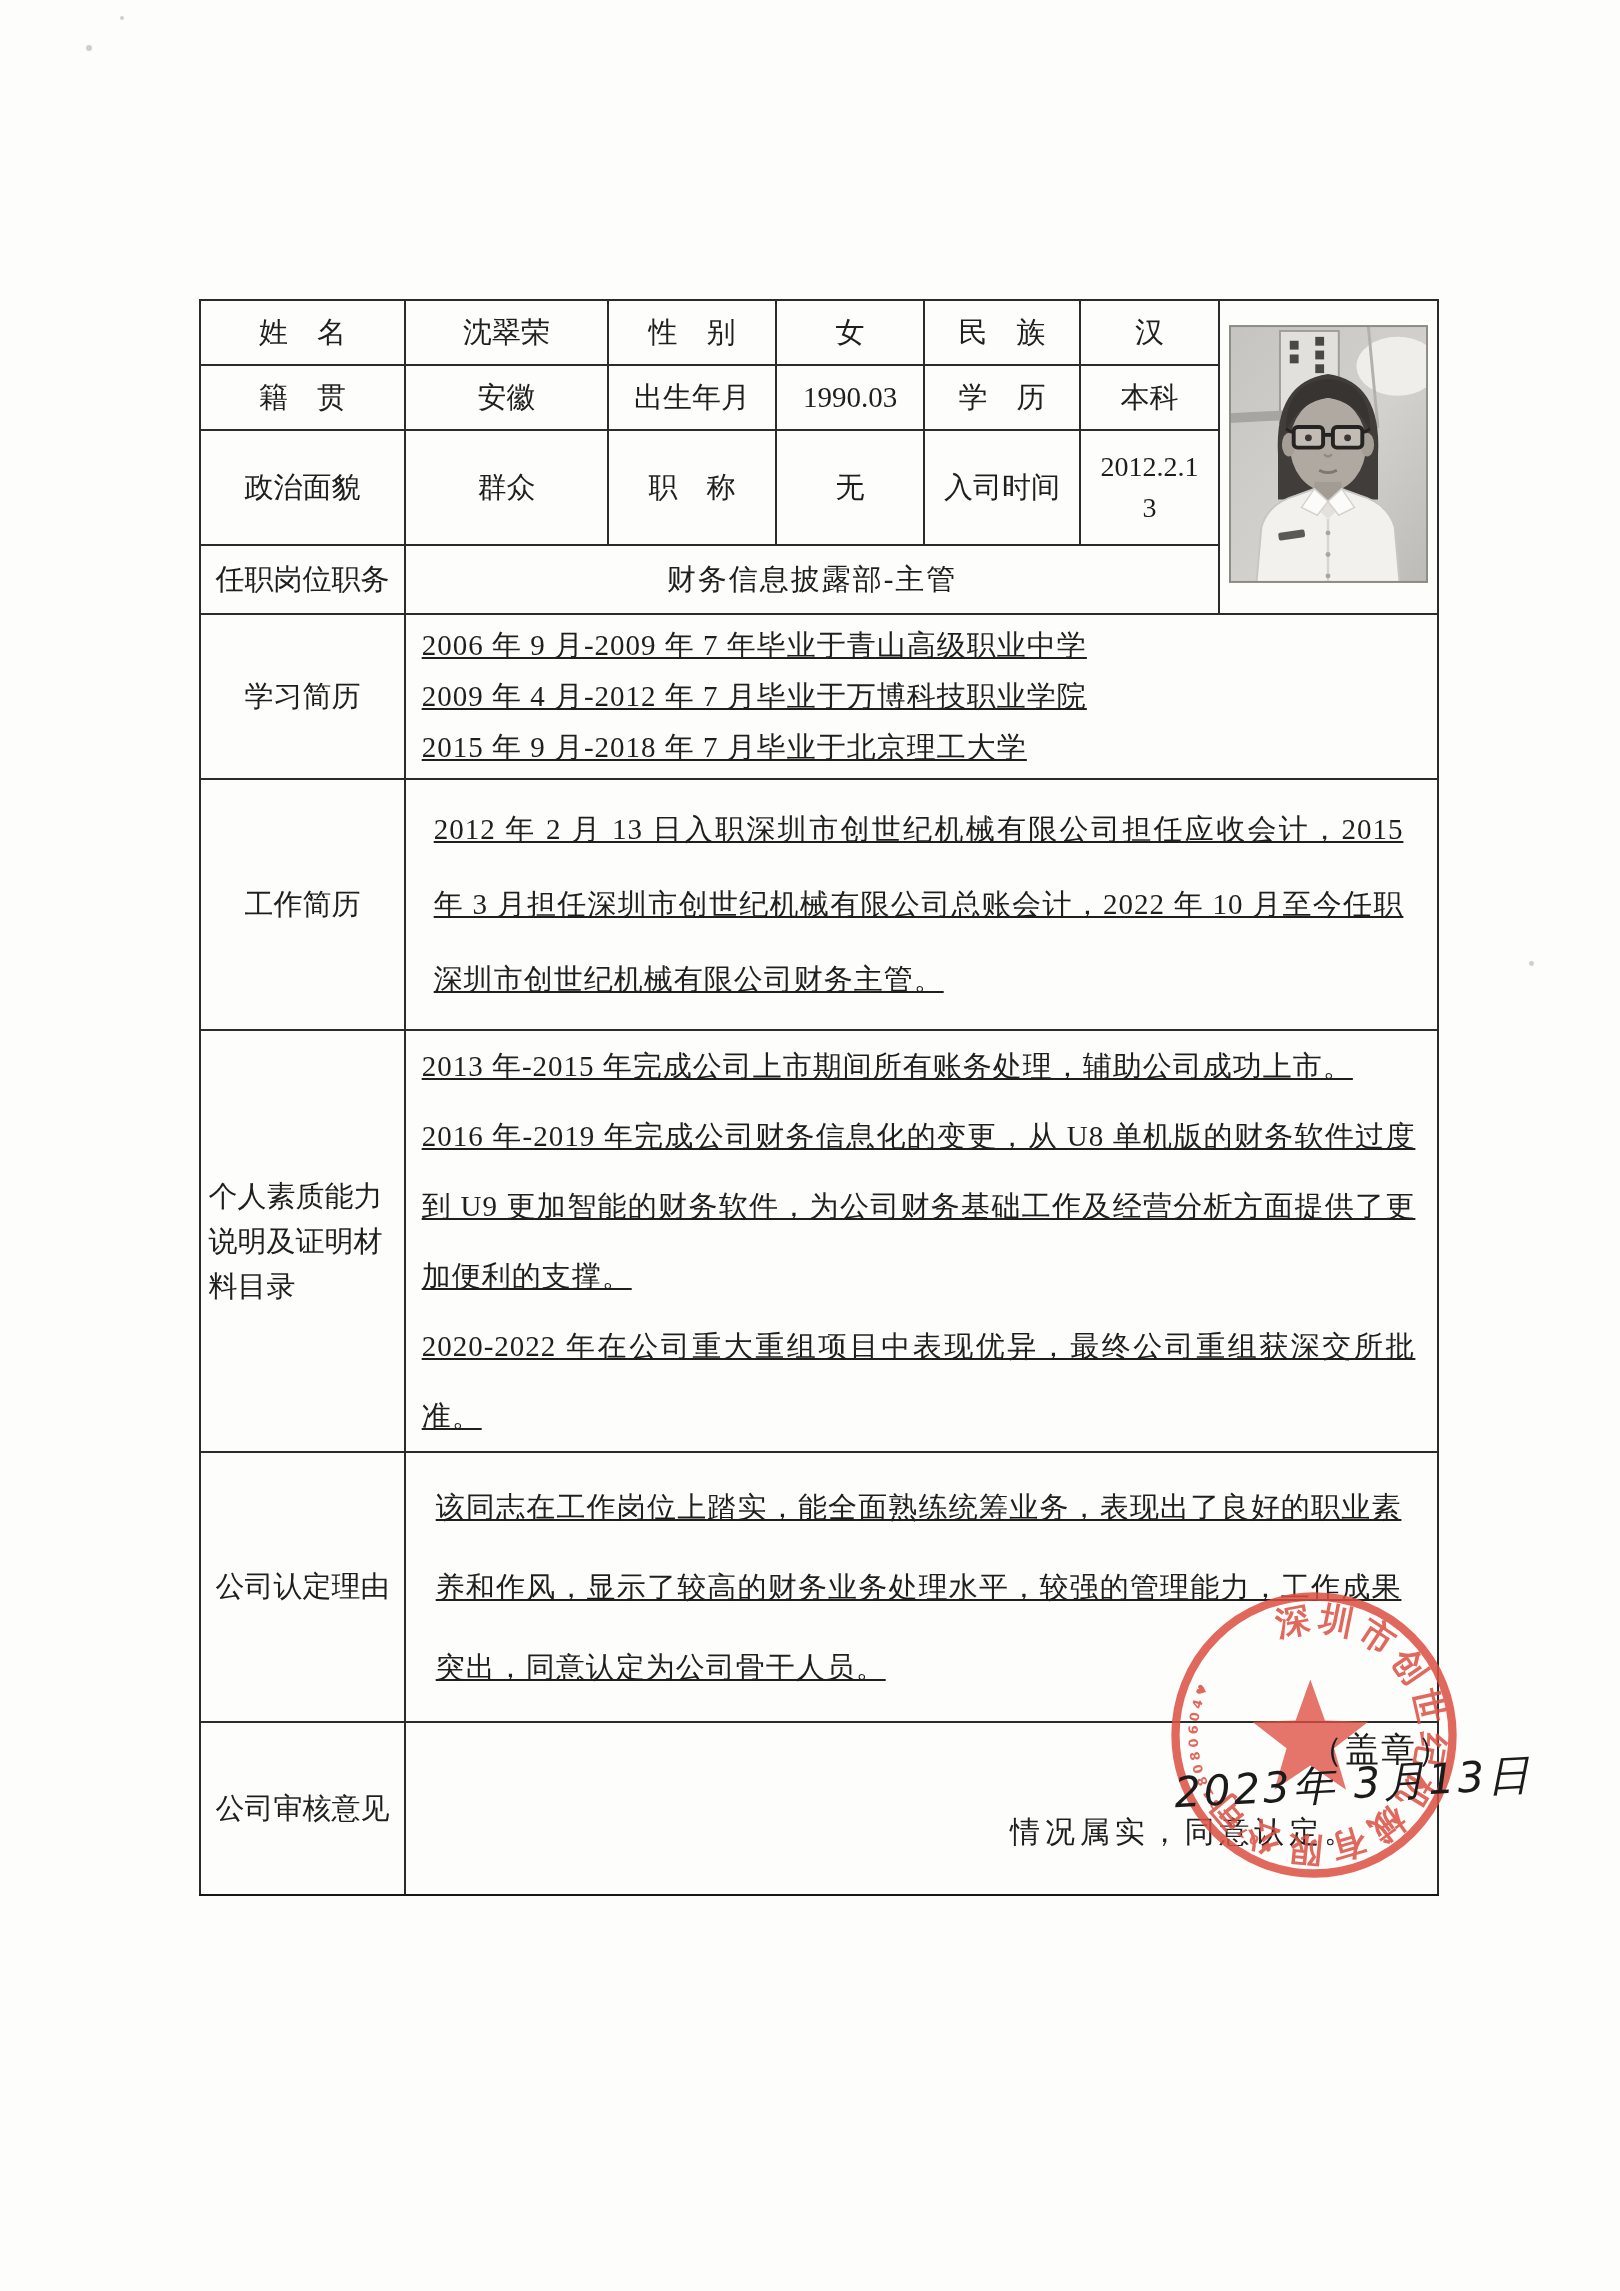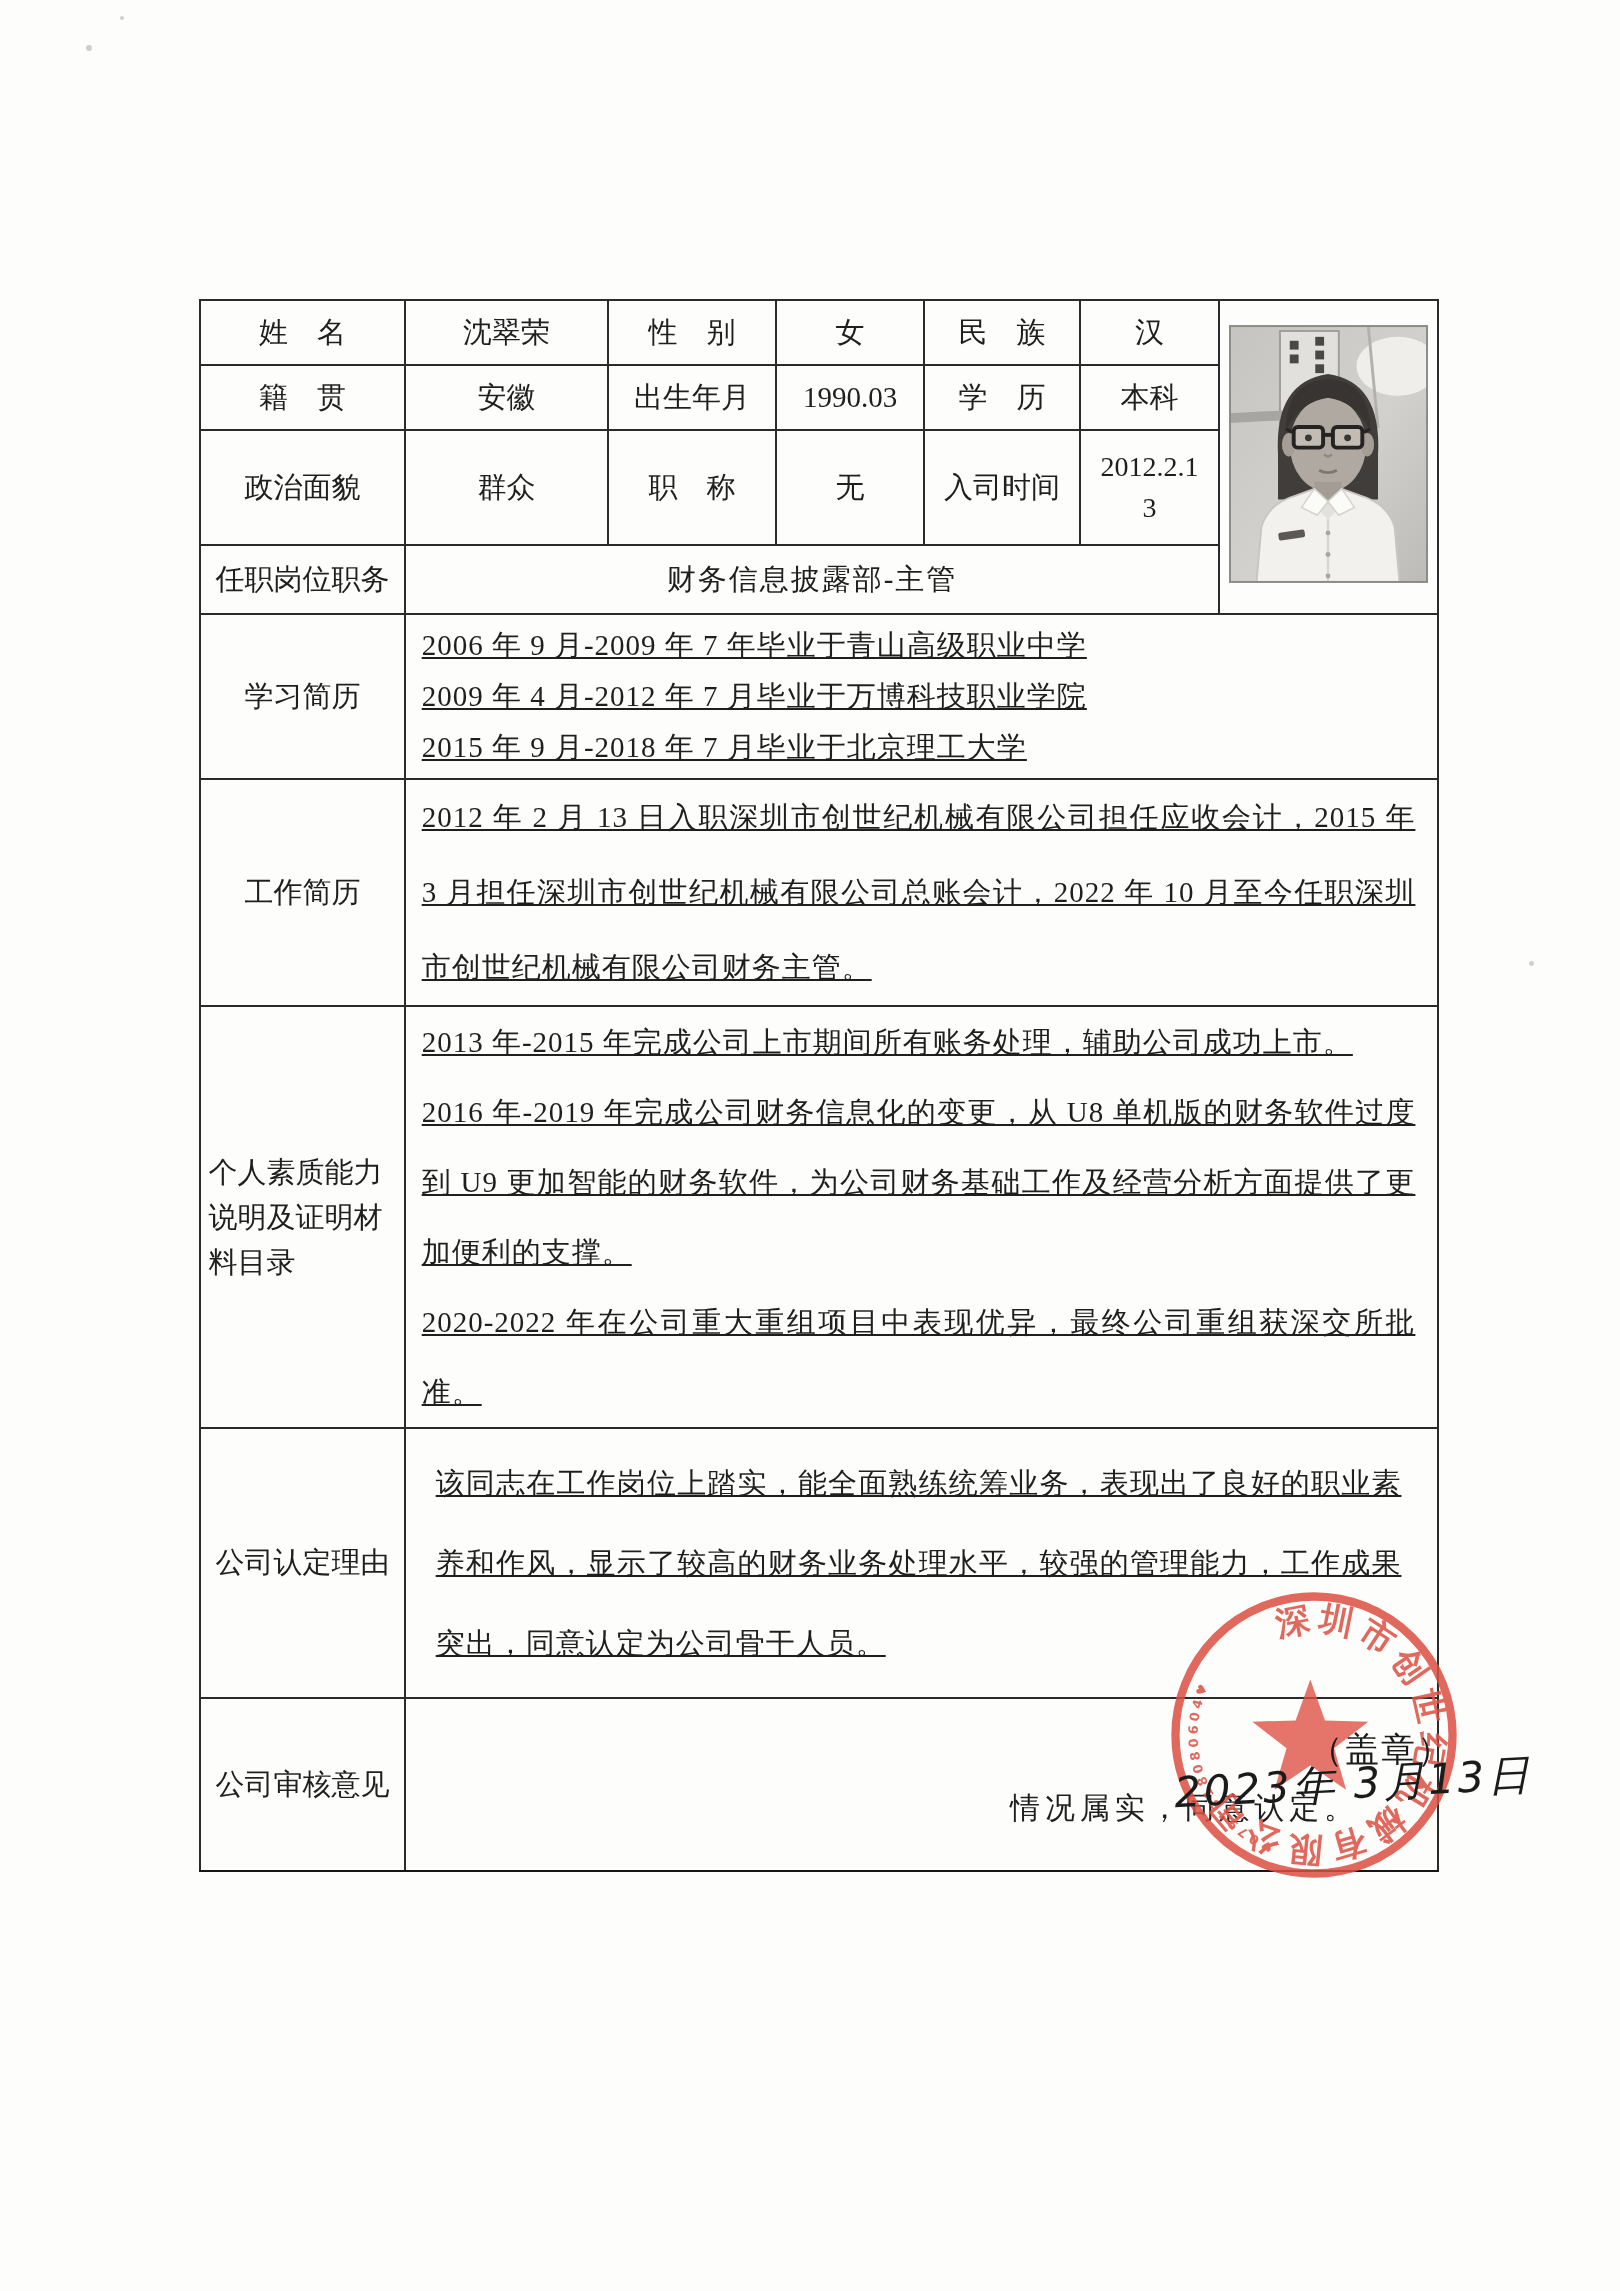--- a/index.html
+++ b/index.html
@@ -38,21 +38,21 @@
   td.val{text-align:center;}
   tr.sect>td{border-top:2.9px solid #161616;}
   tr.last>td{border-bottom:2.9px solid #161616;}
 
   .joinwrap{width:98px;margin:16px auto;word-break:break-all;font-size:28px;line-height:1.45;text-align:center;}
   .qlabel{width:188px;margin:0 auto;text-align:left;line-height:1.55;}
 
   td.content{vertical-align:middle;text-align:left;text-decoration:underline;}
   .pad{padding:0 21.6px 0 15.7px;}
   .study-line{line-height:51px;letter-spacing:1px;}
-  .para-work{line-height:75px;text-align:justify;letter-spacing:1px;margin:0;border-radius:14px;}
+  .para-work{line-height:75px;text-align:justify;letter-spacing:1px;margin:12px;border-radius:14px;}
   .para-q{line-height:70px;text-align:justify;letter-spacing:1px;margin:0;}
   .para-reason{line-height:80px;text-align:justify;letter-spacing:1px;margin:14px;}
 
   td.position-cell{text-align:center;letter-spacing:2px;}
 
   td.photo-cell{vertical-align:middle;text-align:center;}
   .photo-frame{display:inline-block;width:199px;height:258px;}
 
   td.review-cell{vertical-align:top;position:relative;}
   .review-text{

